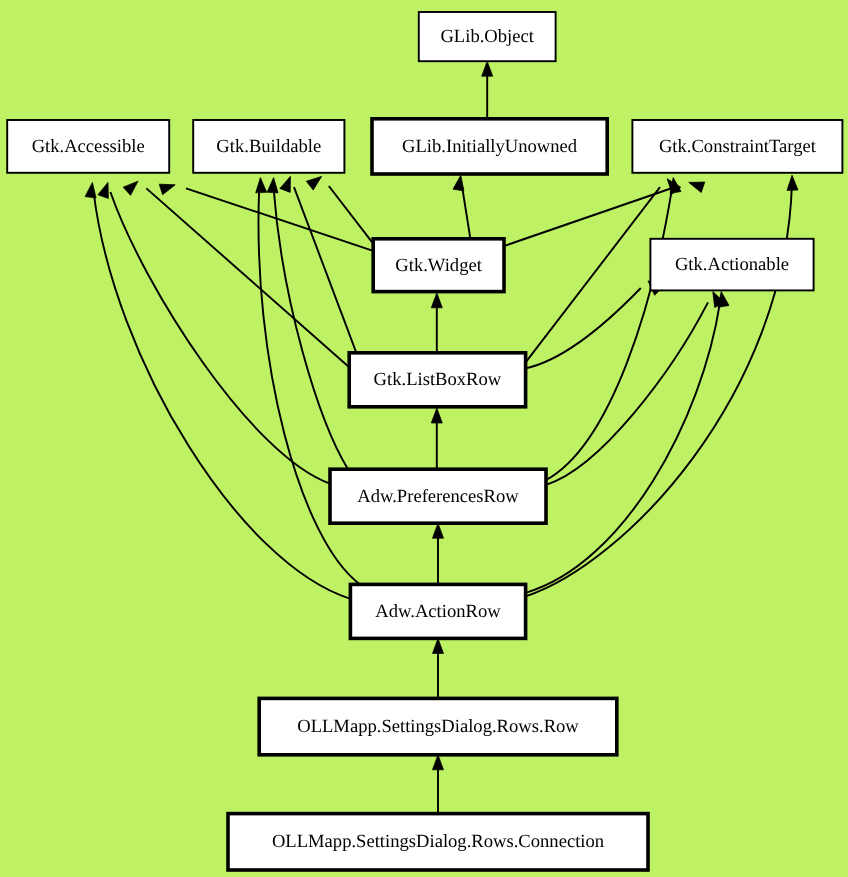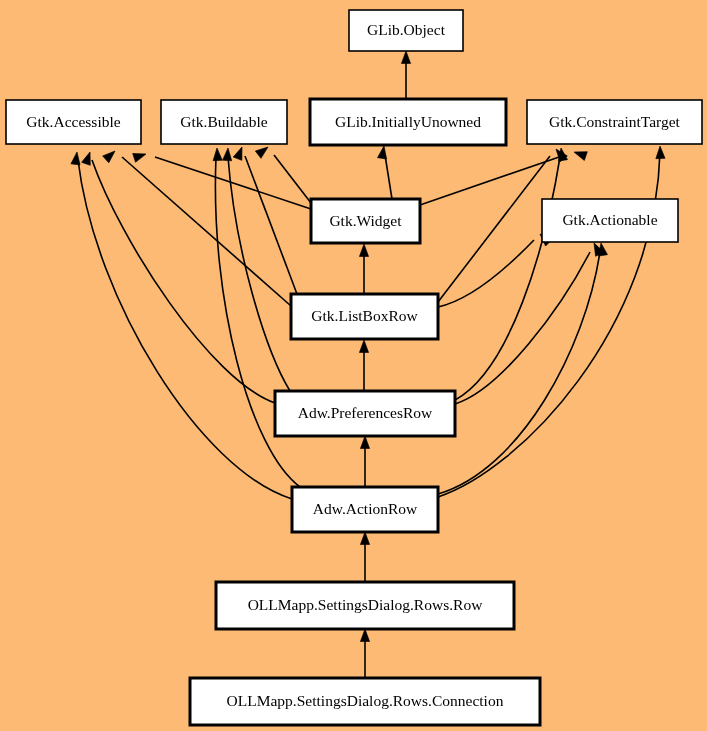--- a/index.html
+++ b/index.html
@@ -11,21 +11,21 @@
   body {
     width: 707px;
     height: 731px;
     overflow: hidden;
     font-family: "Liberation Serif", serif;
   }
   #diagram-root {
     position: relative;
     width: 707px;
     height: 731px;
-    background: #fdba74;
+    background: #bef264;
   }
   svg#hierarchy-svg {
     display: block;
     width: 707px;
     height: 731px;
   }
   .node-box {
     fill: #ffffff;
     stroke: #000000;
   }

